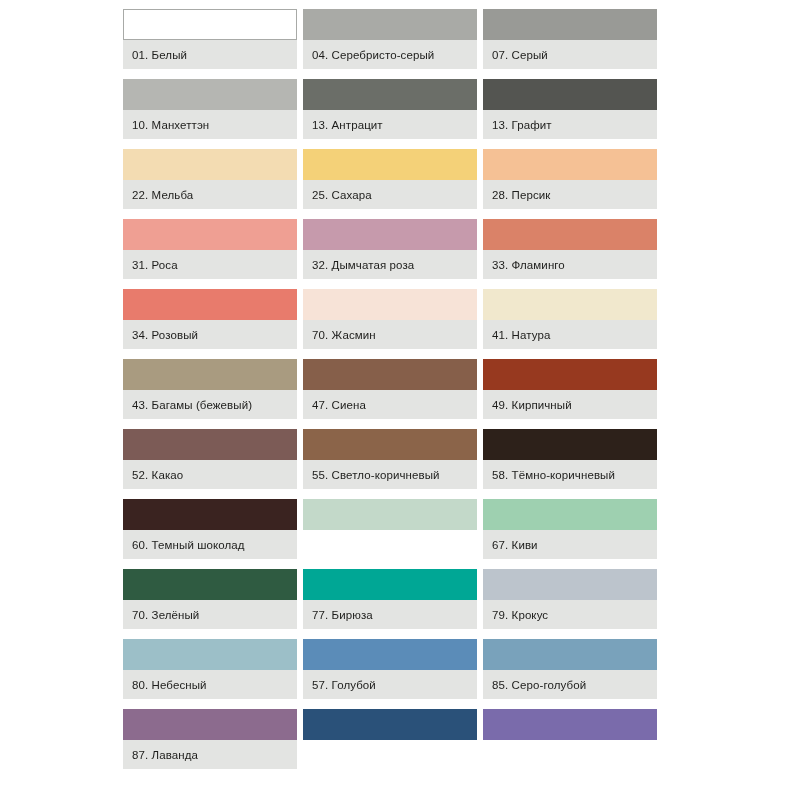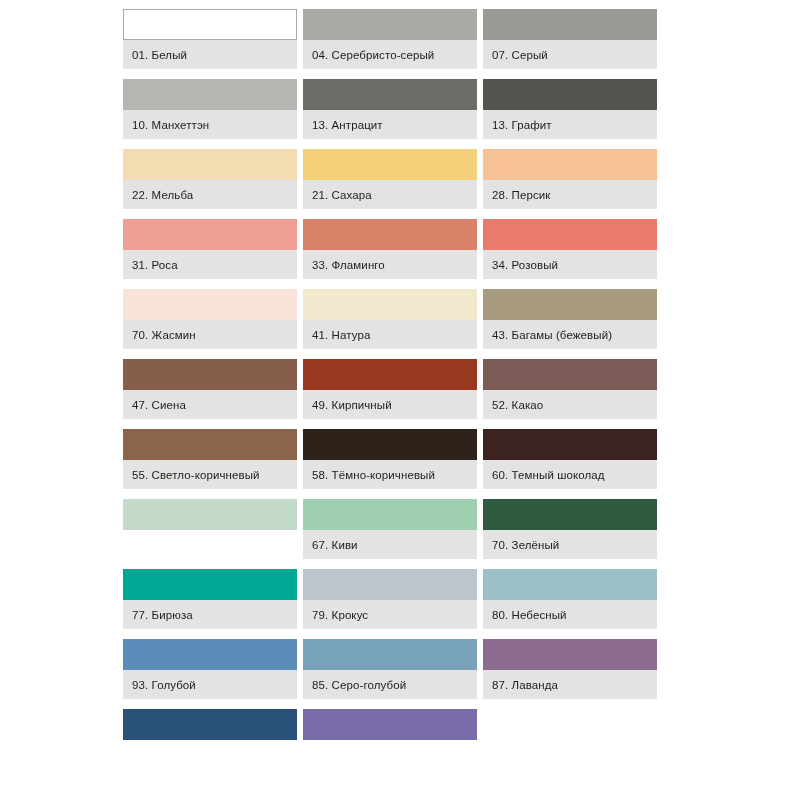--- a/index.html
+++ b/index.html
@@ -76,29 +76,33 @@
     <div class="swatch-card">
       <div class="swatch-color" style="background: rgb(84, 85, 81);"></div>
       <div class="swatch-label">13. Графит</div>
     </div>
     <div class="swatch-card">
       <div class="swatch-color" style="background: rgb(243, 220, 178);"></div>
       <div class="swatch-label">22. Мельба</div>
     </div>
     <div class="swatch-card">
       <div class="swatch-color" style="background: rgb(244, 209, 120);"></div>
-      <div class="swatch-label">21. Сахара</div>
+      <div class="swatch-label">25. Сахара</div>
     </div>
     <div class="swatch-card">
       <div class="swatch-color" style="background: rgb(245, 193, 149);"></div>
       <div class="swatch-label">28. Персик</div>
     </div>
     <div class="swatch-card">
       <div class="swatch-color" style="background: rgb(239, 159, 147);"></div>
       <div class="swatch-label">31. Роса</div>
+    </div>
+    <div class="swatch-card">
+      <div class="swatch-color" style="background: rgb(198, 154, 172);"></div>
+      <div class="swatch-label">32. Дымчатая роза</div>
     </div>
     <div class="swatch-card">
       <div class="swatch-color" style="background: rgb(218, 130, 104);"></div>
       <div class="swatch-label">33. Фламинго</div>
     </div>
     <div class="swatch-card">
       <div class="swatch-color" style="background: rgb(232, 123, 108);"></div>
       <div class="swatch-label">34. Розовый</div>
     </div>
     <div class="swatch-card">
@@ -155,21 +159,21 @@
     <div class="swatch-card">
       <div class="swatch-color" style="background: rgb(188, 196, 204);"></div>
       <div class="swatch-label">79. Крокус</div>
     </div>
     <div class="swatch-card">
       <div class="swatch-color" style="background: rgb(156, 191, 200);"></div>
       <div class="swatch-label">80. Небесный</div>
     </div>
     <div class="swatch-card">
       <div class="swatch-color" style="background: rgb(91, 140, 184);"></div>
-      <div class="swatch-label">93. Голубой</div>
+      <div class="swatch-label">57. Голубой</div>
     </div>
     <div class="swatch-card">
       <div class="swatch-color" style="background: rgb(121, 162, 187);"></div>
       <div class="swatch-label">85. Серо-голубой</div>
     </div>
     <div class="swatch-card">
       <div class="swatch-color" style="background: rgb(140, 107, 142);"></div>
       <div class="swatch-label">87. Лаванда</div>
     </div>
     <div class="swatch-card">

